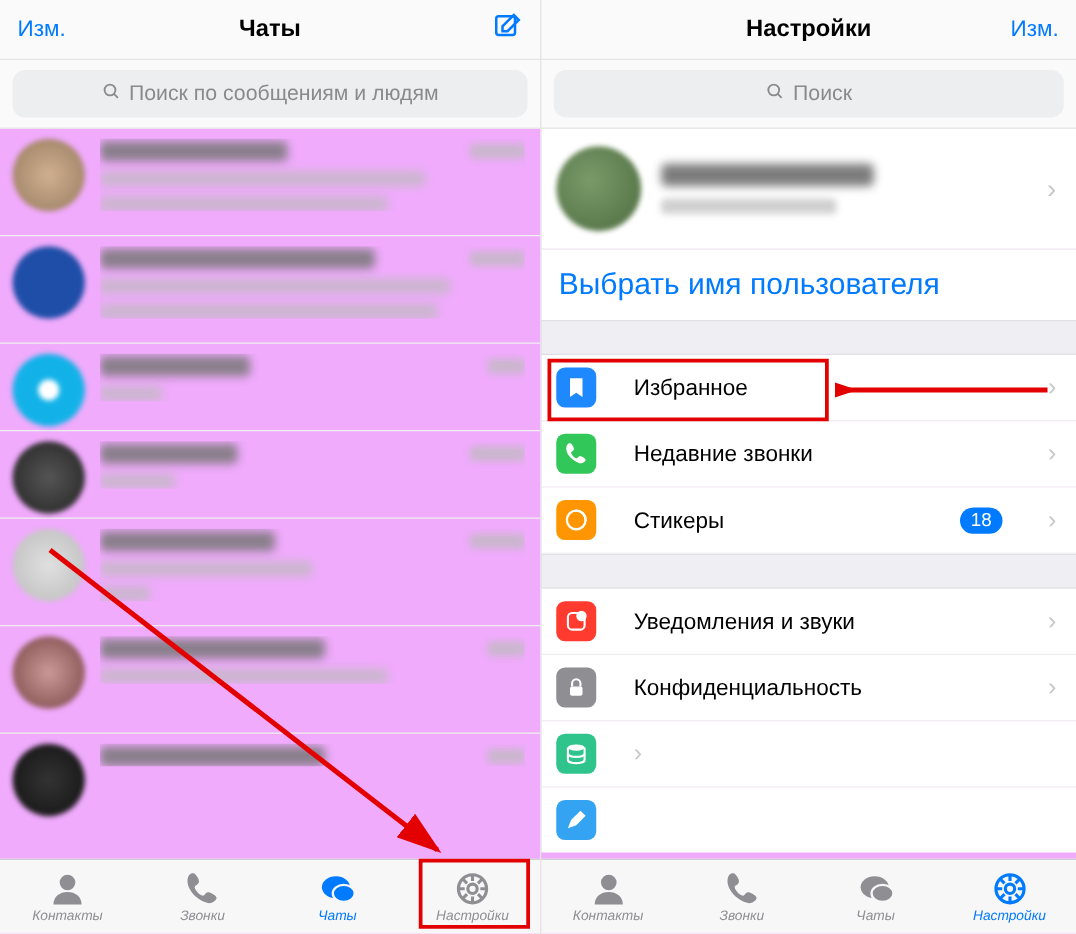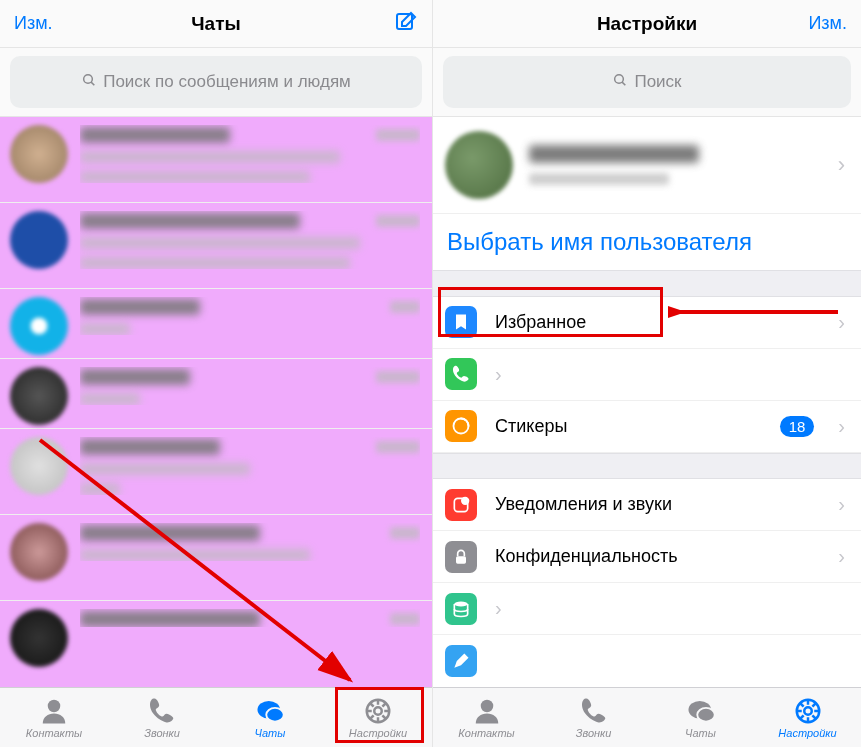--- a/index.html
+++ b/index.html
@@ -46,21 +46,21 @@
 
   
   .search-wrap {
     padding: 8px 10px;
     background: #fafafa;
     border-bottom: 1px solid #e5e5e5;
   }
   .search-bar {
     background: #eceeef;
     border-radius: 10px;
-    height: 52px;
+    height: 38px;
     display: flex;
     align-items: center;
     justify-content: center;
     color: #8a8a8e;
     font-size: 17px;
     gap: 6px;
   }
   .search-icon svg { width: 16px; height: 16px; }
 
   
@@ -147,21 +147,21 @@
     height: 28px; background: #efeff3;
     border-top: 1px solid #e0e0e4;
     border-bottom: 1px solid #e0e0e4;
   }
 
   .cell {
     display: flex; align-items: center;
     padding: 10px 12px 10px 12px;
     background: #fff;
     border-bottom: 1px solid #efefef;
-    gap: 18px;
+    gap: 30px;
     min-height: 52px;
     position: relative;
   }
   .cell-icon {
     width: 32px; height: 32px; border-radius: 7px;
     display: flex; align-items: center; justify-content: center;
     flex-shrink: 0;
   }
   .cell-icon svg { width: 20px; height: 20px; }
   .cell-label { flex: 1; font-size: 18px; color: #000; }
@@ -397,20 +397,21 @@
       </div>
       <div class="cell-label">Избранное</div>
       <span class="chevron">›</span>
     </div>
     <div class="cell">
       <div class="cell-icon ic-green">
         <svg viewBox="0 0 24 24" fill="#fff">
             <path d="M6 2c1 0 2 1 3 3s1 3 0 4-2 1-2 2 2 4 4 5 2 0 3-1 2-1 4 0 3 2 3 3-3 4-6 3-7-3-10-7S2 6 3 4s2-2 3-2z"></path>
           </svg>
       </div>
+      <div class="cell-label">Недавние звонки</div>
       <span class="chevron">›</span>
     </div>
     <div class="cell">
       <div class="cell-icon ic-orange">
         <svg viewBox="0 0 24 24" fill="none" stroke="#fff" stroke-width="2.2">
             <circle cx="12" cy="12" r="9"></circle>
             <path d="M12 3a9 9 0 019 9" stroke-linecap="round"></path>
           </svg>
       </div>
       <div class="cell-label">Стикеры</div>

